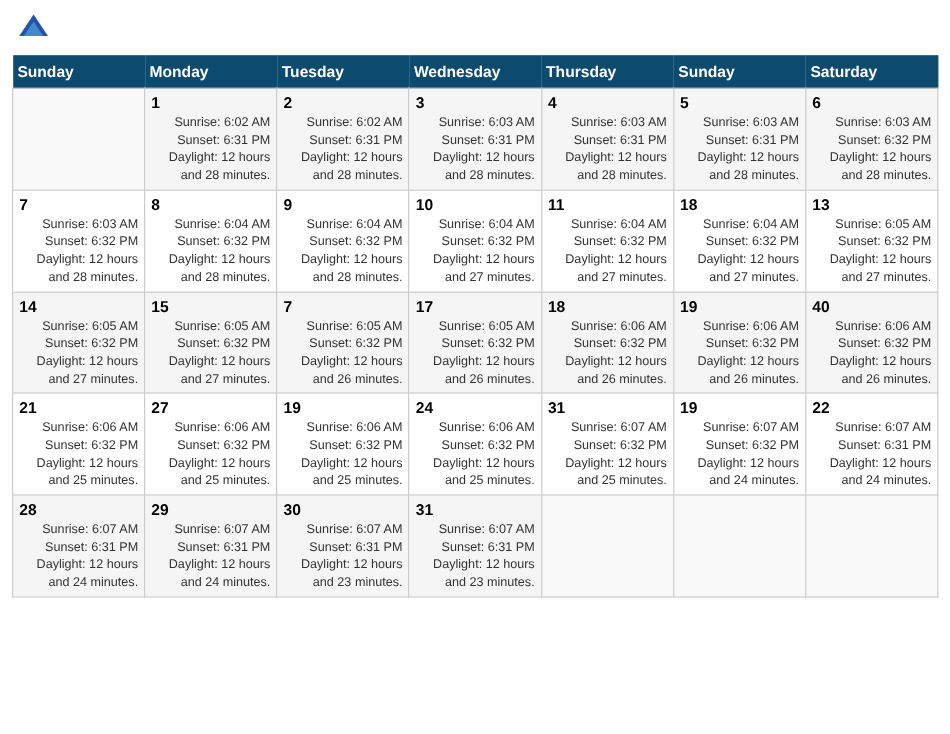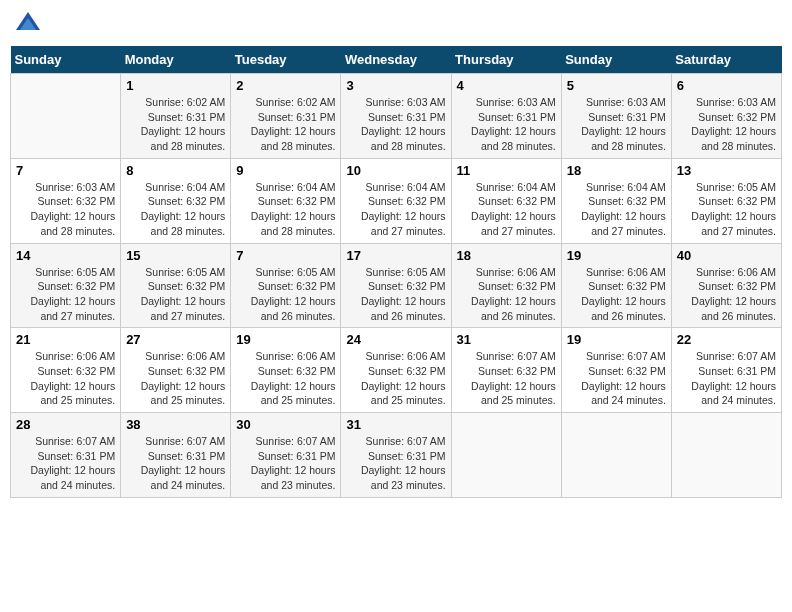--- a/index.html
+++ b/index.html
@@ -356,21 +356,21 @@
       <tr>
         <td>
           <span class="day-num">28</span>
         <div class="day-info">
           <span>Sunrise: 6:07 AM</span><br>
           <span>Sunset: 6:31 PM</span><br>
           <span>Daylight: 12 hours and 24 minutes.</span>
         </div>
         </td>
         <td>
-          <span class="day-num">38</span>
+          <span class="day-num">29</span>
         <div class="day-info">
           <span>Sunrise: 6:07 AM</span><br>
           <span>Sunset: 6:31 PM</span><br>
           <span>Daylight: 12 hours and 24 minutes.</span>
         </div>
         </td>
         <td>
           <span class="day-num">30</span>
         <div class="day-info">
           <span>Sunrise: 6:07 AM</span><br>

